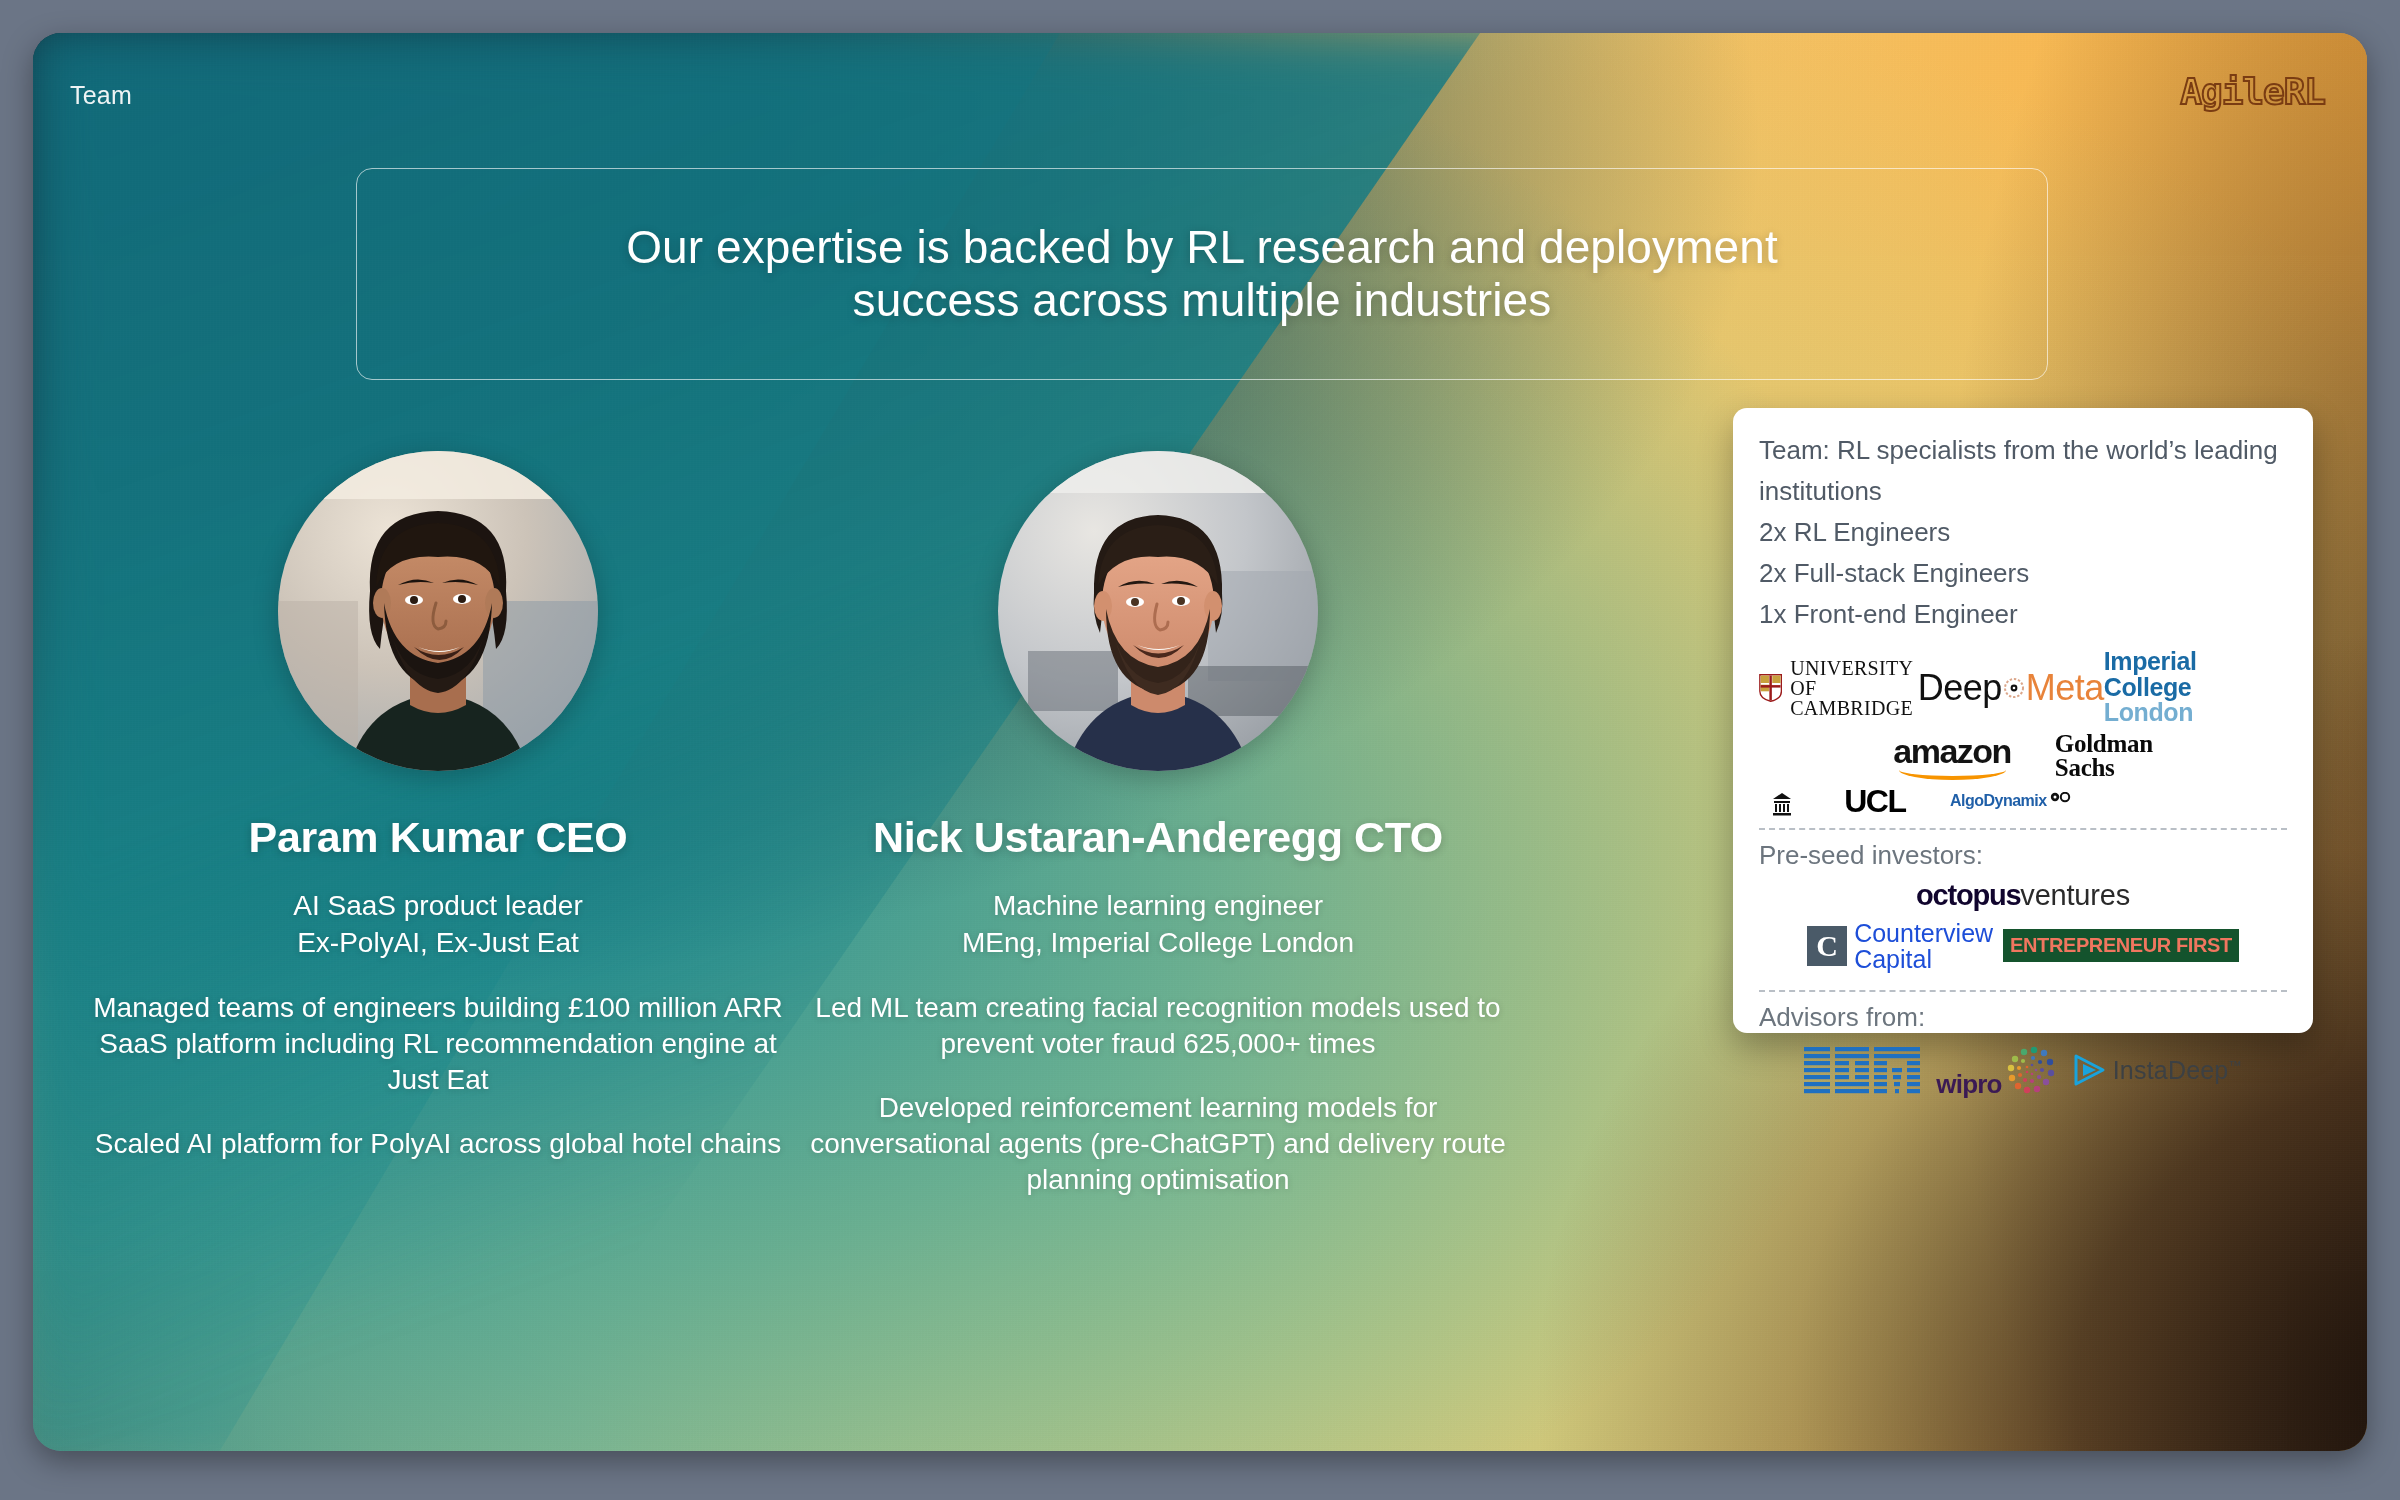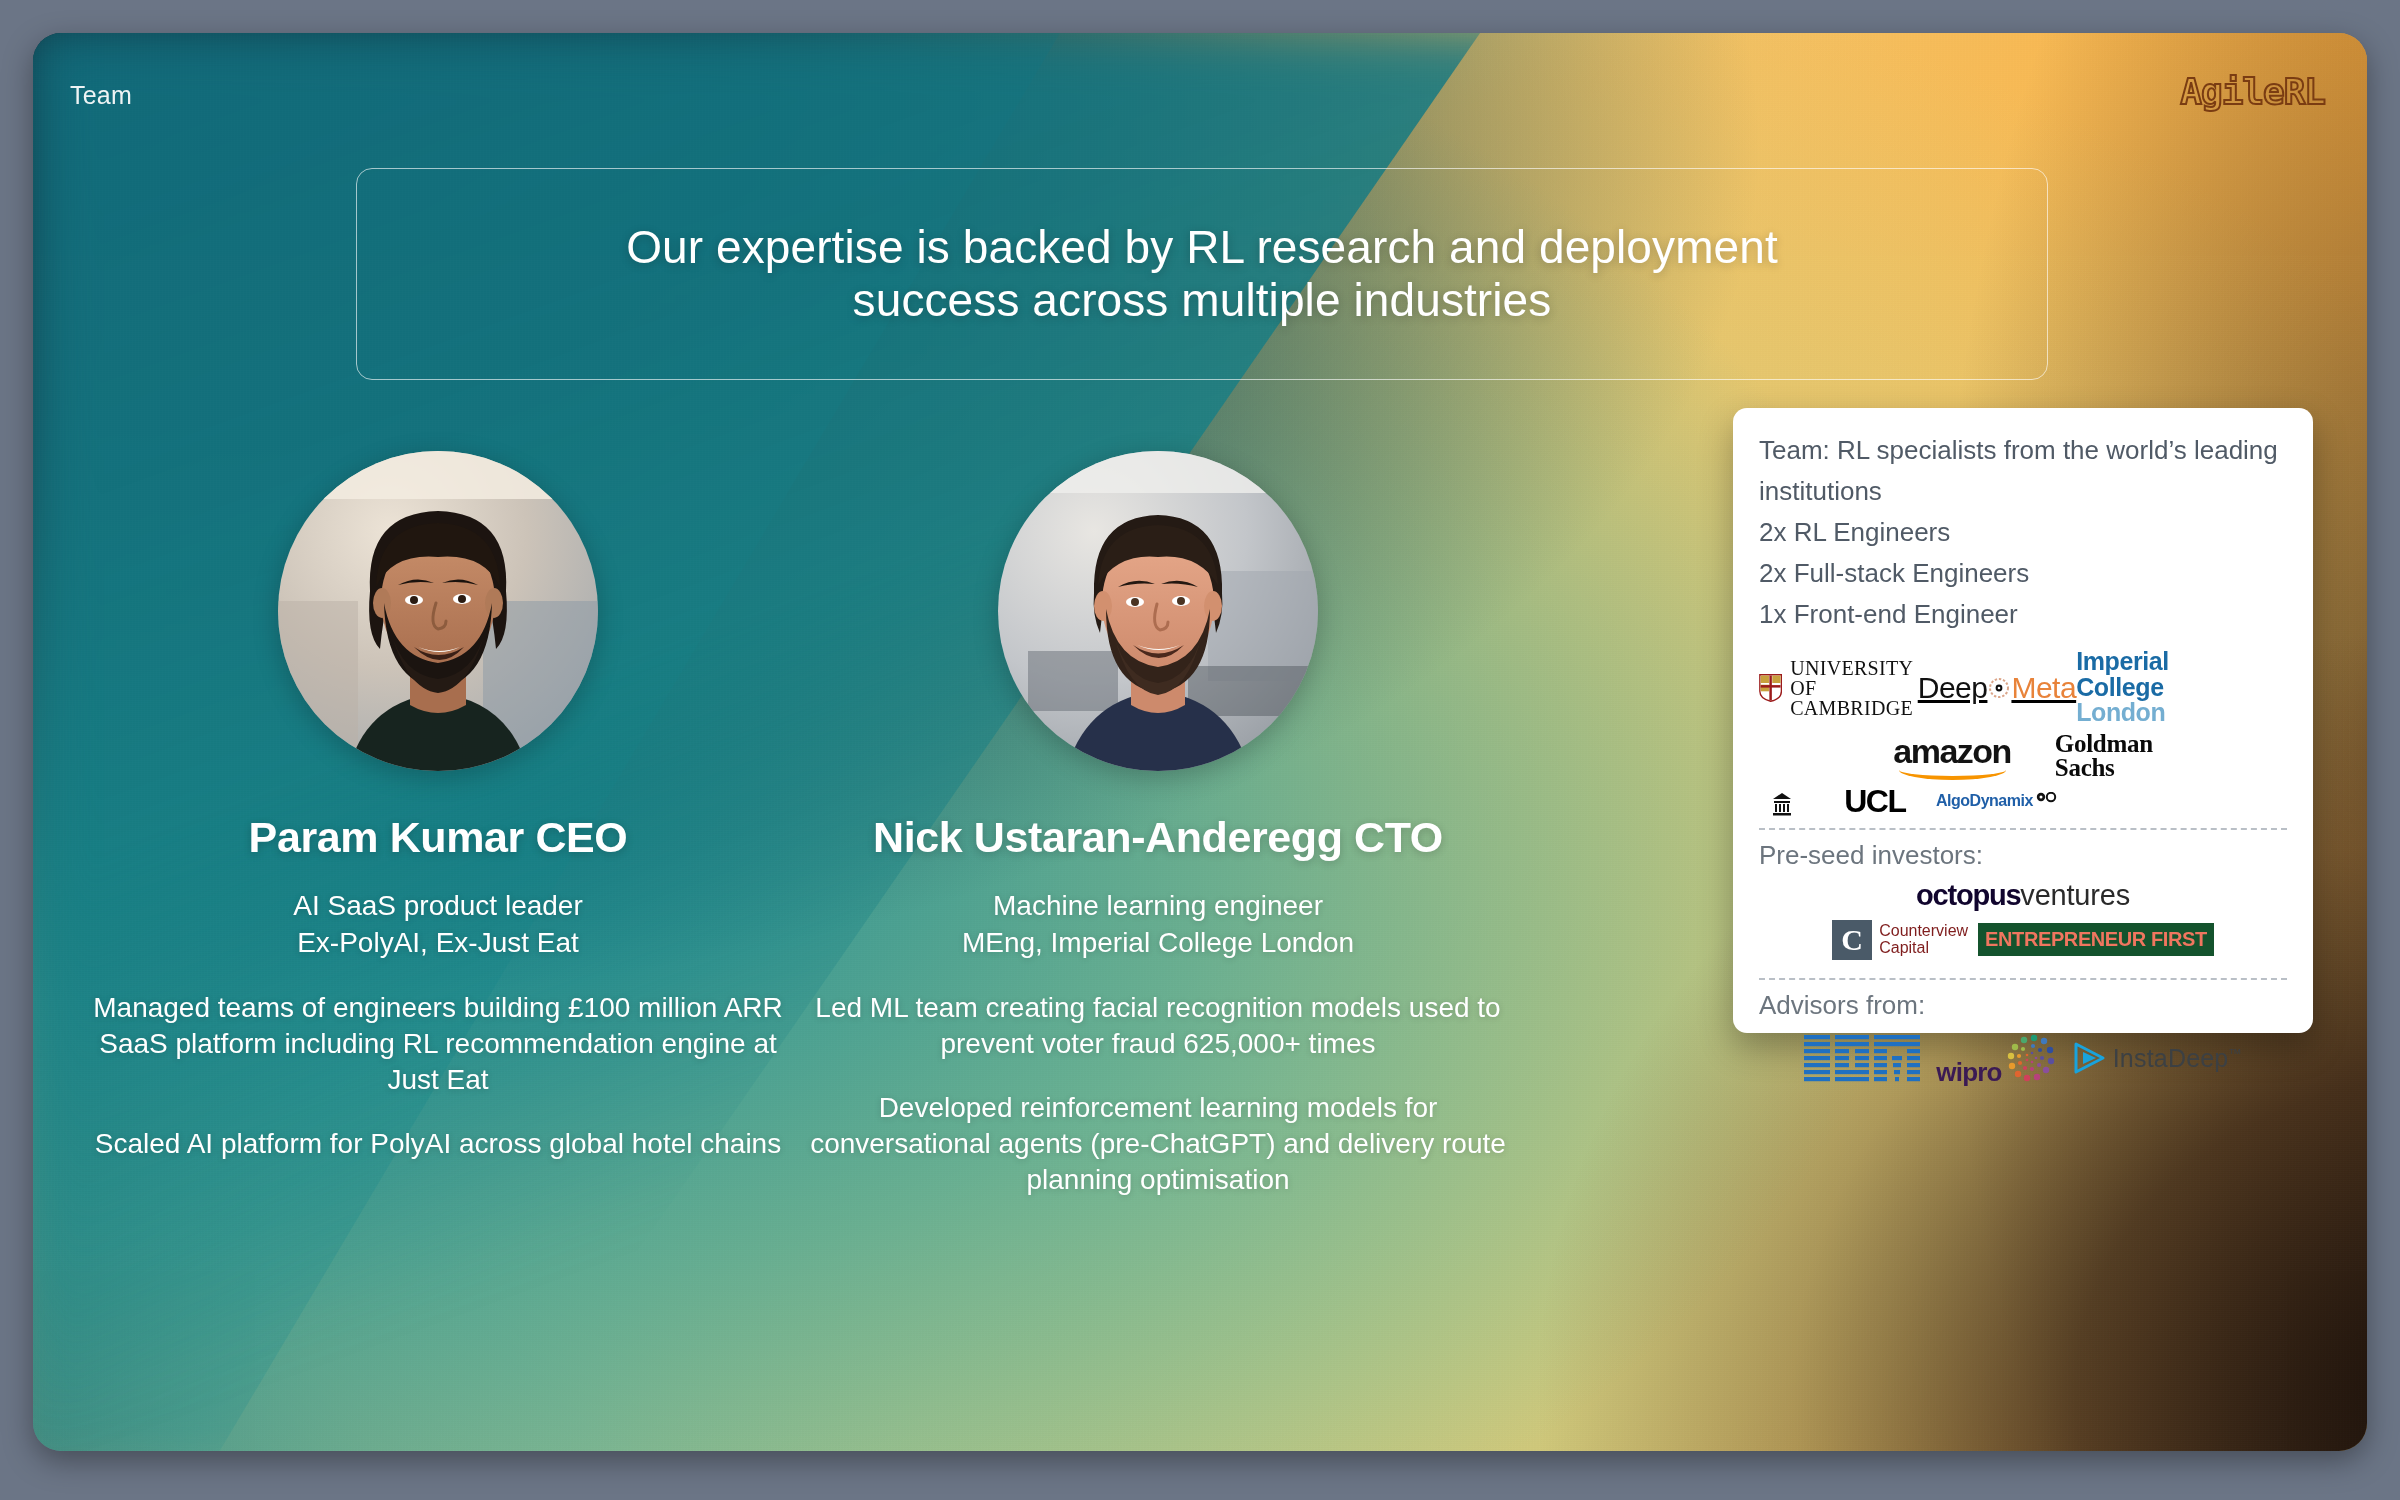--- a/index.html
+++ b/index.html
@@ -176,21 +176,21 @@
   .sect-title { color: #6c757e; font-size: 26px; margin-bottom: 8px; }
 
   .row-logos { display: flex; align-items: center; justify-content: center; gap: 18px; }
   .row-logos.tight { gap: 10px; }
 
   
   .cambridge { display:flex; align-items:center; gap:8px; }
   .cam-text { font-family:"Liberation Serif", serif; font-size:20px; line-height:1.0; color:#111; letter-spacing:.3px; }
   .cam-text small { display:block; font-size:20px; }
 
-  .deepmeta { font-size: 30px; letter-spacing:-.5px; display:flex; align-items:center;text-decoration:underline; }
+  .deepmeta { font-size: 36px; letter-spacing:-.5px; display:flex; align-items:center; }
   .deepmeta .d { color:#111; font-weight:400; }
   .deepmeta .m { color:#e8833a; font-weight:400; }
 
   .imperial { line-height:1.02; font-weight:700; font-size:25px; letter-spacing:-.4px; }
   .imperial .l1 { color:#1a6ba5; }
   .imperial .l2 { color:#74aed1; }
 
   .amazon { position:relative; font-size:34px; font-weight:700; color:#131313; letter-spacing:-1.5px; padding-bottom:9px; }
   .amazon .smile {
     position:absolute; left:6px; right:5px; bottom:0px; height:12px;
@@ -205,21 +205,21 @@
 
   .algodyn { display:flex; align-items:flex-start; font-size:16px; font-weight:700; color:#1f5fa8; letter-spacing:-.5px; }
 
   .octopus { font-size:29px; letter-spacing:-1.2px; display:flex; align-items:flex-end; }
   .octopus .o { color:#11052e; font-weight:800; }
   .octopus .v { color:#2a2a2a; font-weight:300; letter-spacing:-.2px; }
 
   .counterview { display:flex; align-items:center; gap:7px; }
   .cv-mark { width:40px; height:40px; background:#4a5a68; color:#fff; font-size:30px; font-weight:700;
              display:flex; align-items:center; justify-content:center; line-height:1; font-family:"Liberation Serif", serif; }
-  .cv-text { line-height:1.04; font-size:16px; color:#7f1d1d; }
+  .cv-text { line-height:1.04; font-size:25px; color:#1d4ed8; }
 
   .ef { background:#14532d; color:#f0765f; font-weight:800; font-size:20px;
         padding:5px 7px; letter-spacing:-.4px; white-space:nowrap; }
 
   .ibm { display:flex; flex-direction:column; gap:2.5px; width:118px; }
 
   .wipro { display:flex; align-items:center; gap:2px; }
   .wipro .wtxt { font-size:26px; font-weight:700; color:#3b1a54; letter-spacing:-.8px;margin-top:28px; }
 
   .instadeep { display:flex; align-items:center; gap:7px; }

